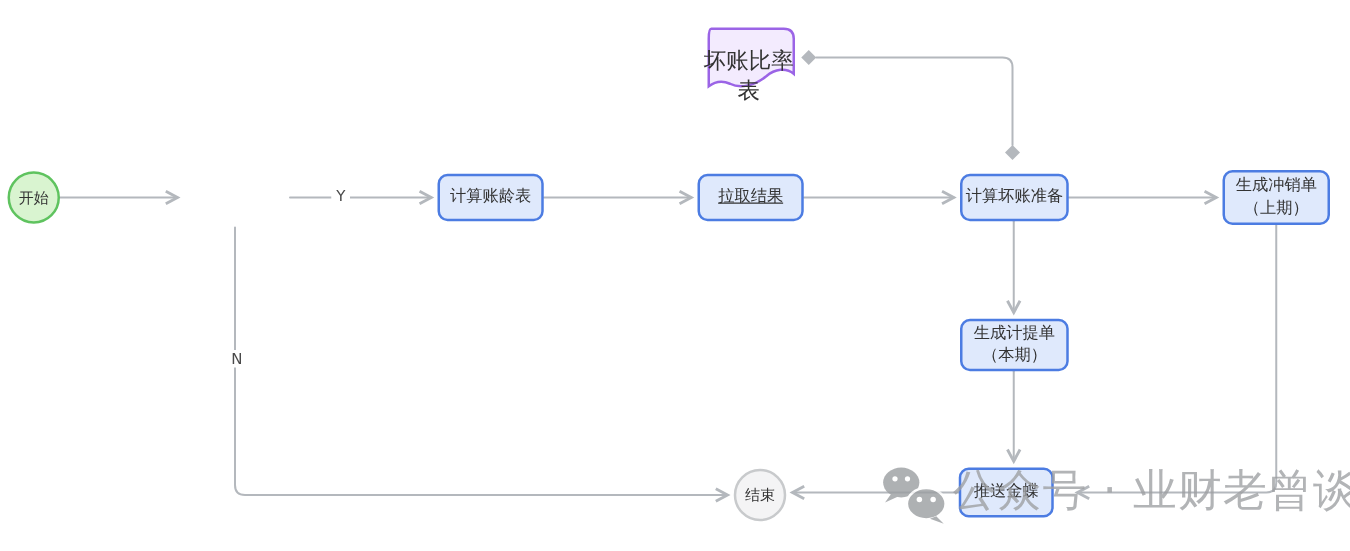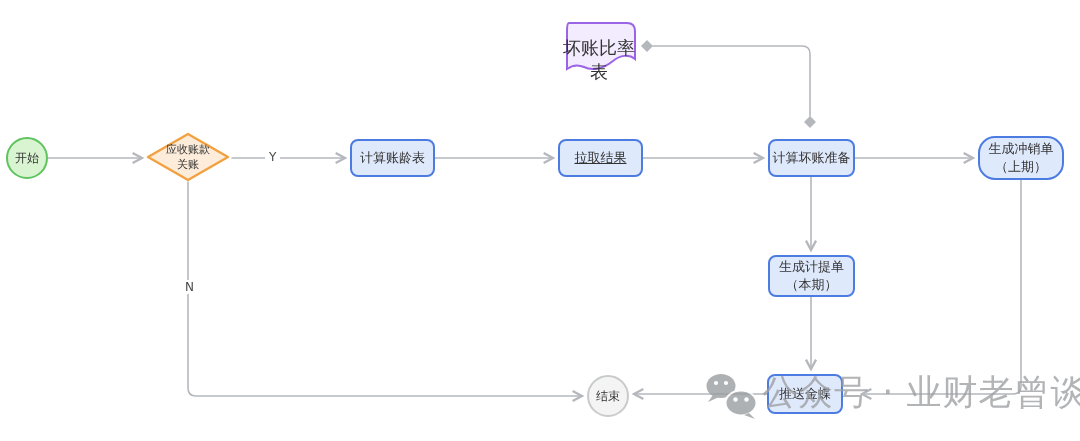--- a/index.html
+++ b/index.html
@@ -52,43 +52,34 @@
     <path class="edge" d="M1021 180 V386 Q1021 394 1013 394 H862" marker-end="url(#arw)"></path>
     <path class="edge" d="M653 46 H802 Q810 46 810 54 V116"></path>
     <path class="endpoint-diamond" d="M641 46 l6 -6 l6 6 l-6 6 Z"></path>
     <path class="endpoint-diamond" d="M810 116 l6 6 l-6 6 l-6 -6 Z"></path>
   </svg>
 
   <div class="node circle start" style="left:6px;top:137px;width:42px;height:42px;text-align:right;">
     <span>开始</span>
   </div>
 
-  <div class="shape-wrap" style="left:146px;top:132px;width:84px;height:50px;">
-    <svg width="84" height="50" viewBox="0 0 84 50">
-      <polygon points="42,2 82,25 42,48 2,25" fill="#fcecd9" stroke="#f2a140" stroke-width="2.4" stroke-linejoin="round"></polygon>
-    </svg>
-    <div class="shape-label decision-label">
-      <span>应收账款</span>
-      <span>关账</span>
-    </div>
-  </div>
 
   <div class="node proc" style="left:350px;top:139px;width:85px;height:38px;">
     <span>计算账龄表</span>
   </div>
 
   <div class="node proc" style="left:558px;top:139px;width:85px;height:38px;text-decoration:underline;">
     <span>拉取结果</span>
   </div>
 
   <div class="node proc" style="left:768px;top:139px;width:87px;height:38px;">
     <span>计算坏账准备</span>
   </div>
 
-  <div class="node proc" style="left:978px;top:136px;width:86px;height:44px;border-radius:17px;">
+  <div class="node proc" style="left:978px;top:136px;width:86px;height:44px;">
     <span>生成冲销单</span>
     <span>（上期）</span>
   </div>
 
   <div class="shape-wrap" style="left:556px;top:20px;width:86px;height:58px;">
     <svg width="86" height="58" viewBox="0 0 86 58">
       <path d="M13,3 H71 Q79,3 79,11 V39 C73,34 64,35 57,41 C47,49 36,51 28,47 Q19,43 11,49 V11 Q11,3 13,3 Z" fill="#f3ebfe" stroke="#9b64e6" stroke-width="2"></path>
     </svg>
     <div class="shape-label doc-label">
       <span>坏账比率表</span>

